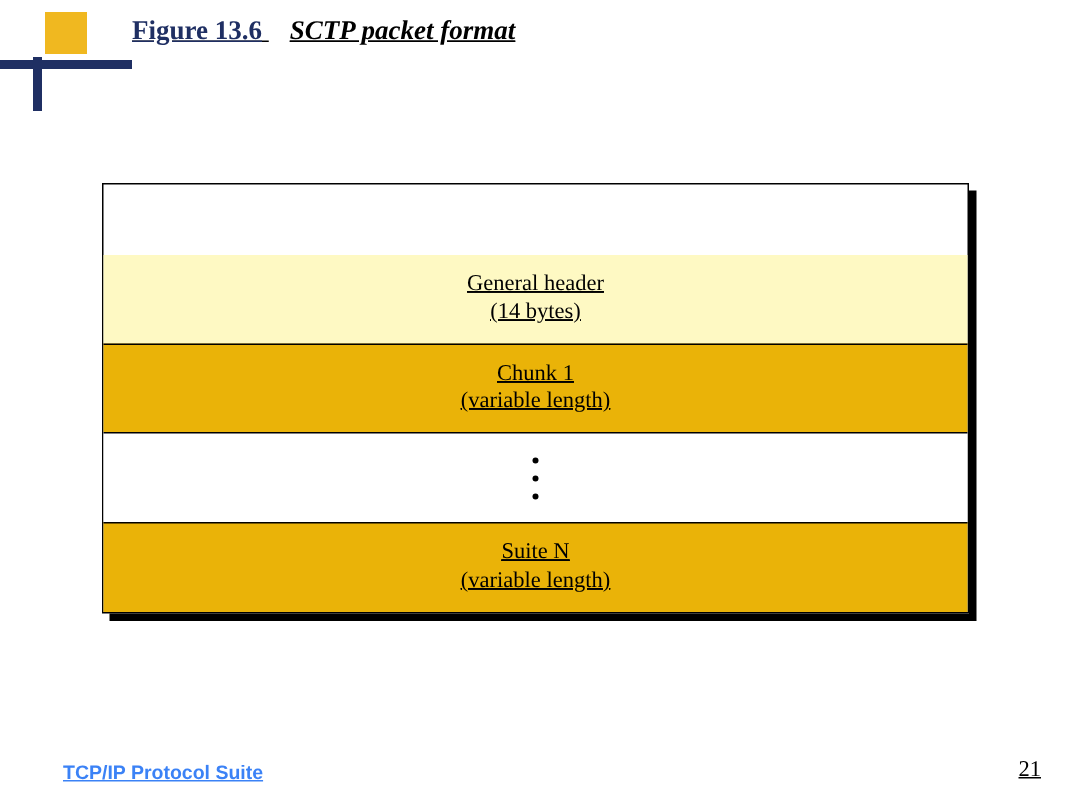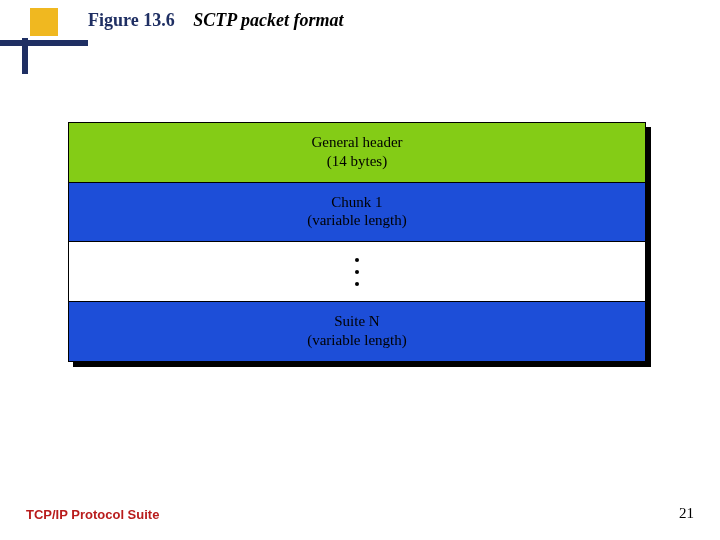--- a/index.html
+++ b/index.html
@@ -1,15 +1,15 @@
 <!DOCTYPE html>
 <html><head>
 <meta charset="utf-8">
 <style>
-  * { box-sizing: border-box; }
+  * { box-sizing: border-box; text-decoration: underline; }
   body {
     margin: 0;
     width: 720px;
     height: 540px;
     background: #ffffff;
     font-family: "Times New Roman", Times, serif;
     position: relative;
     color: #000;
   }
 
@@ -71,46 +71,46 @@
   }
   .row {
     text-align: center;
     font-family: "Times New Roman", serif;
     font-size: 15px;
     line-height: 1.25;
     padding: 10px 0 11px;
     border-top: 1px solid #000;
   }
   .row:first-child { border-top: none; }
-  .row.header { background: #84cc16; }
-  .row.chunk  { background: #1d4ed8; }
+  .row.header { background: #fef9c3; margin-top: 47px; }
+  .row.chunk  { background: #eab308; }
   .row.gap {
     background: #ffffff;
     height: 60px;
     padding: 0;
     display: flex;
     flex-direction: column;
     align-items: center;
     justify-content: center;
   }
   .row.gap .dot {
     width: 4px; height: 4px;
     background: #000;
     border-radius: 50%;
     margin: 4px 0;
   }
 
   
   .footer-left {
     position: absolute;
-    left: 26px; bottom: 18px;
+    left: 42px; bottom: 18px;
     font-family: Verdana, Arial, sans-serif;
     font-size: 13px;
     font-weight: bold;
-    color: #b91c1c;
+    color: #3b82f6;
   }
   .footer-right {
     position: absolute;
     right: 26px; bottom: 18px;
     font-family: "Times New Roman", serif;
     font-size: 15px;
     color: #000;
     text-align: right;
   }
 </style>

